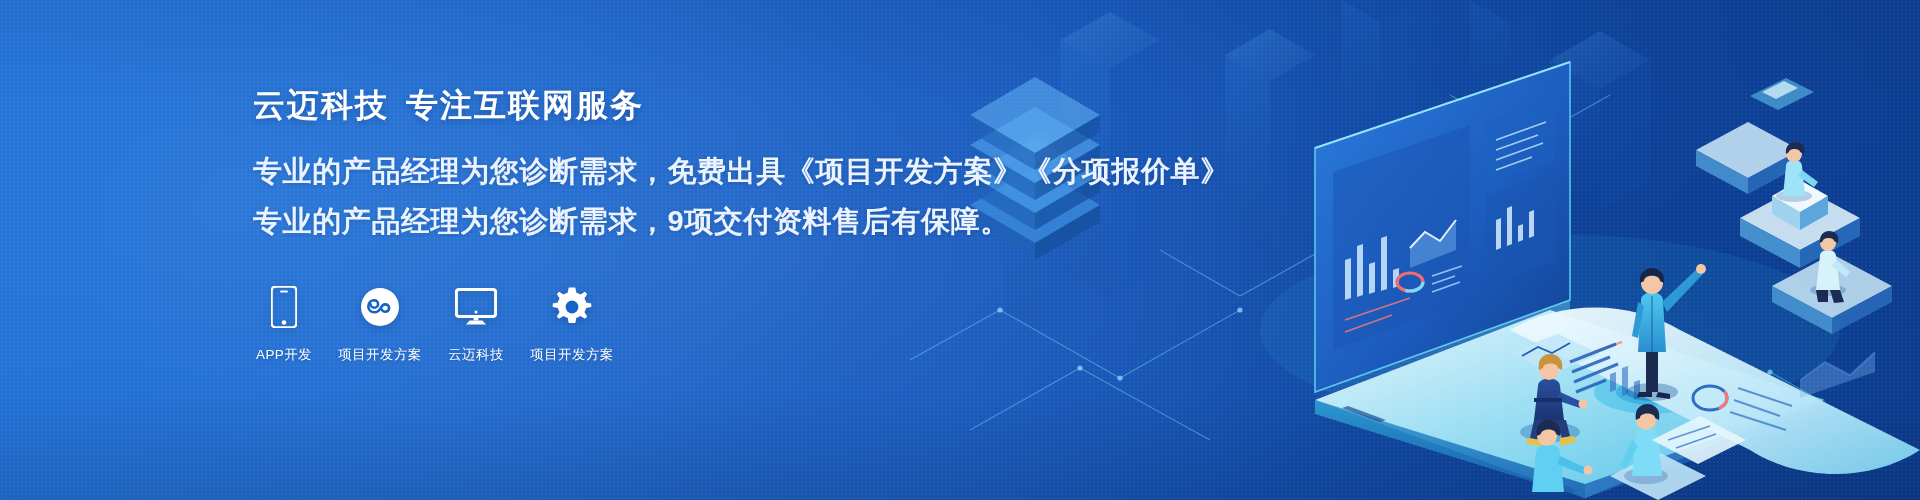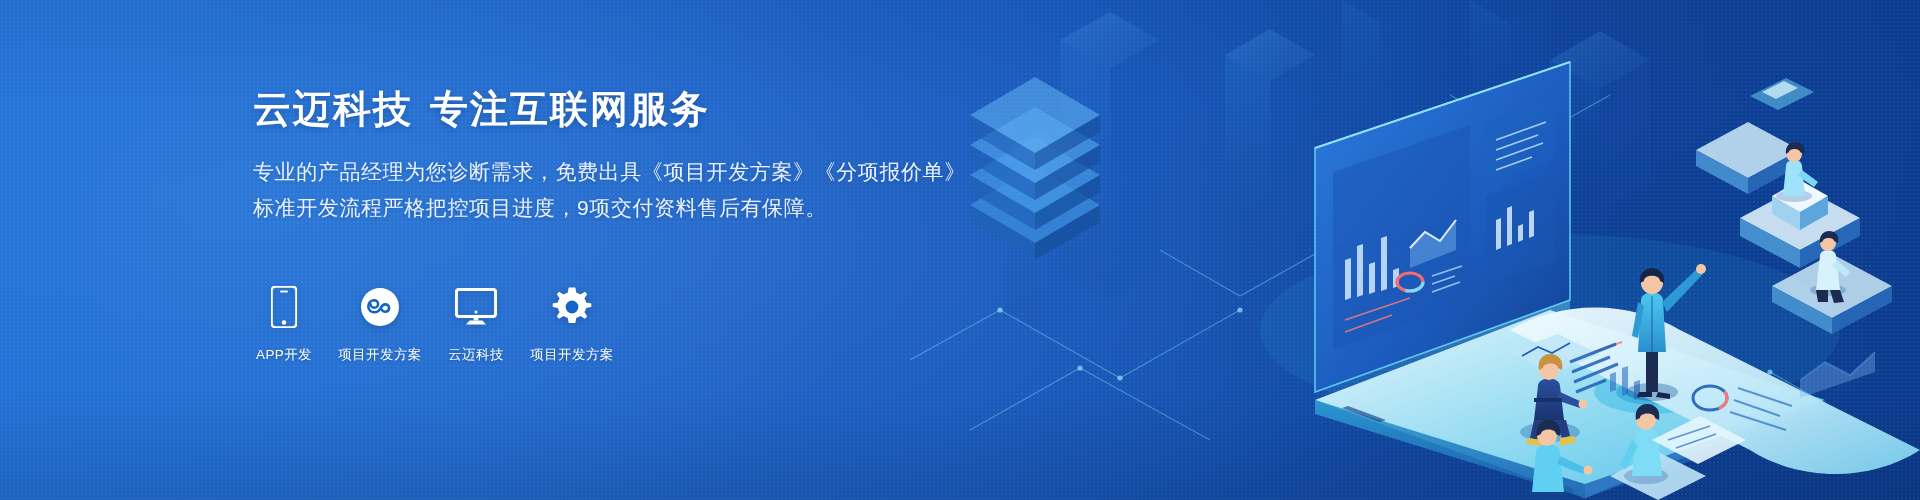--- a/index.html
+++ b/index.html
@@ -36,36 +36,36 @@
 
   
   .copy{
     position:absolute;
     left:253px; top:88px;
     width:880px;
     z-index:6;
   }
   .title{
     color:#ffffff;
-    font-size:38px;
+    font-size:32px;
     font-weight:bold;
     letter-spacing:2px;
     line-height:1.12;
     text-shadow:0 2px 7px rgba(3,30,80,.30);
     white-space:nowrap;
   }
   .title .gap{ display:inline-block; width:17px; }
 
   .sub{
     margin-top:23px;
     color:#eaf3ff;
-    font-size:21px;
+    font-size:29px;
     line-height:1.72;
     letter-spacing:.6px;
-    font-weight:400;
+    font-weight:700;
     text-shadow:0 1px 4px rgba(3,30,80,.22);
   }
   .sub div{ white-space:nowrap; }
 
   
   .services{
     position:absolute;
     left:249px; top:285px;
     display:flex;
     align-items:flex-start;
@@ -411,21 +411,21 @@
     </svg>
   </div>
 
   <div class="dots"></div>
   <div class="vignette"></div>
 
   <div class="copy">
     <h1 class="title"><span>云迈科技</span><span class="gap"></span><span>专注互联网服务</span></h1>
     <div class="sub">
       <div>专业的产品经理为您诊断需求，免费出具《项目开发方案》《分项报价单》</div>
-      <div>标准开发流程严格把控项目进度，9项交付资料售后有保障。</div>
+      <div>专业的产品经理为您诊断需求，9项交付资料售后有保障。</div>
     </div>
   </div>
 
   <div class="services">
 
     <div class="svc">
       <span class="ico">
         <svg width="26" height="42" viewBox="0 0 26 42" fill="#ffffff" xmlns="http://www.w3.org/2000/svg">
           <rect x="0.5" y="0.5" width="25" height="41" rx="4.5" ry="4.5" fill="none" stroke="#ffffff" stroke-width="2.6"></rect>
           <rect x="9" y="4.6" width="8" height="2" rx="1" fill="#ffffff"></rect>

